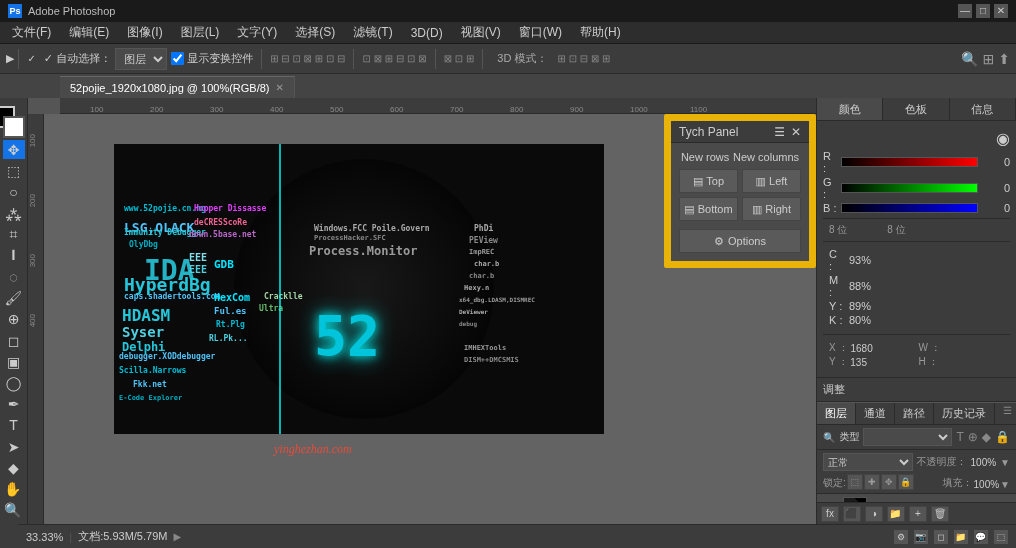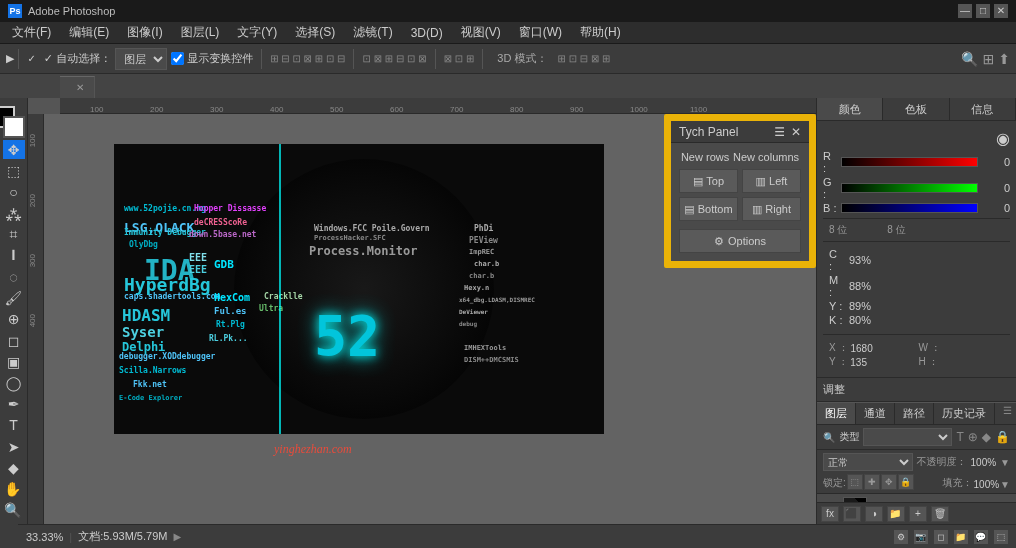--- a/index.html
+++ b/index.html
@@ -559,20 +559,21 @@
   <span style="font-size:10px;color:#888;">⊞ ⊡ ⊟ ⊠ ⊞</span>
   <div style="margin-left:auto;display:flex;gap:4px;align-items:center;">
     <span style="font-size:14px;color:#999;">🔍</span>
     <span style="font-size:14px;color:#999;">⊞</span>
     <span style="font-size:14px;color:#999;">⬆</span>
   </div>
 </div>
 
 <div id="tab-bar">
   <div class="tab-item active">
+    <span>52pojie_1920x1080.jpg @ 100%(RGB/8)</span>
     <span class="tab-close">✕</span>
   </div>
 </div>
 
 <div id="main-layout" style="height:calc(548px - 22px - 22px - 30px - 24px - 24px);">
 
   <div id="left-toolbar">
     <div class="swatch-container">
       <div class="swatch-fg"></div>
       <div class="swatch-bg"></div>

